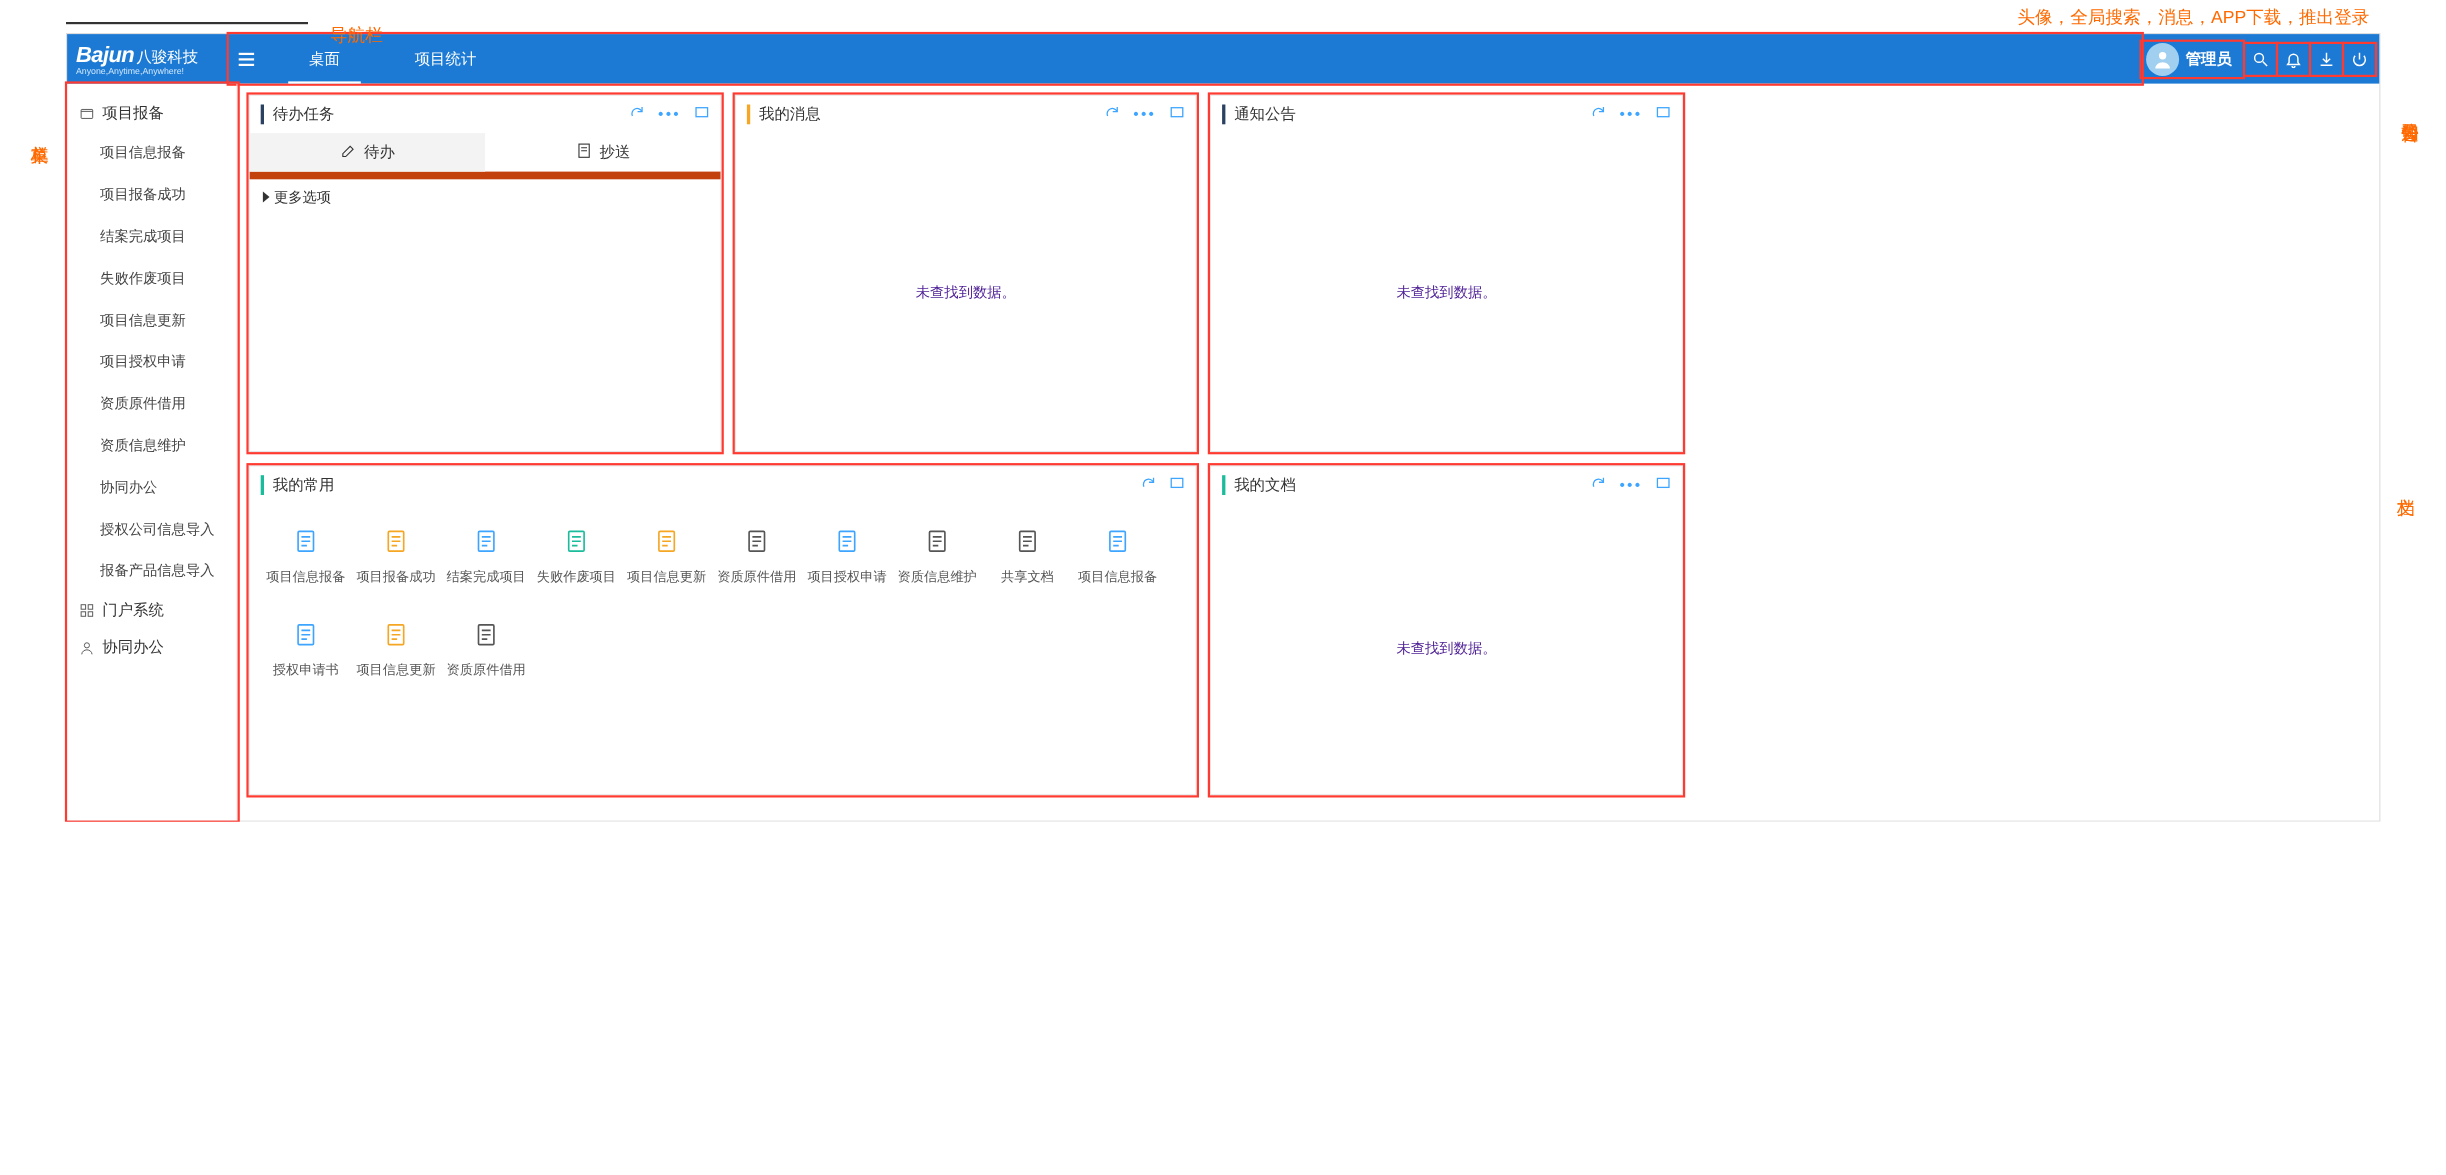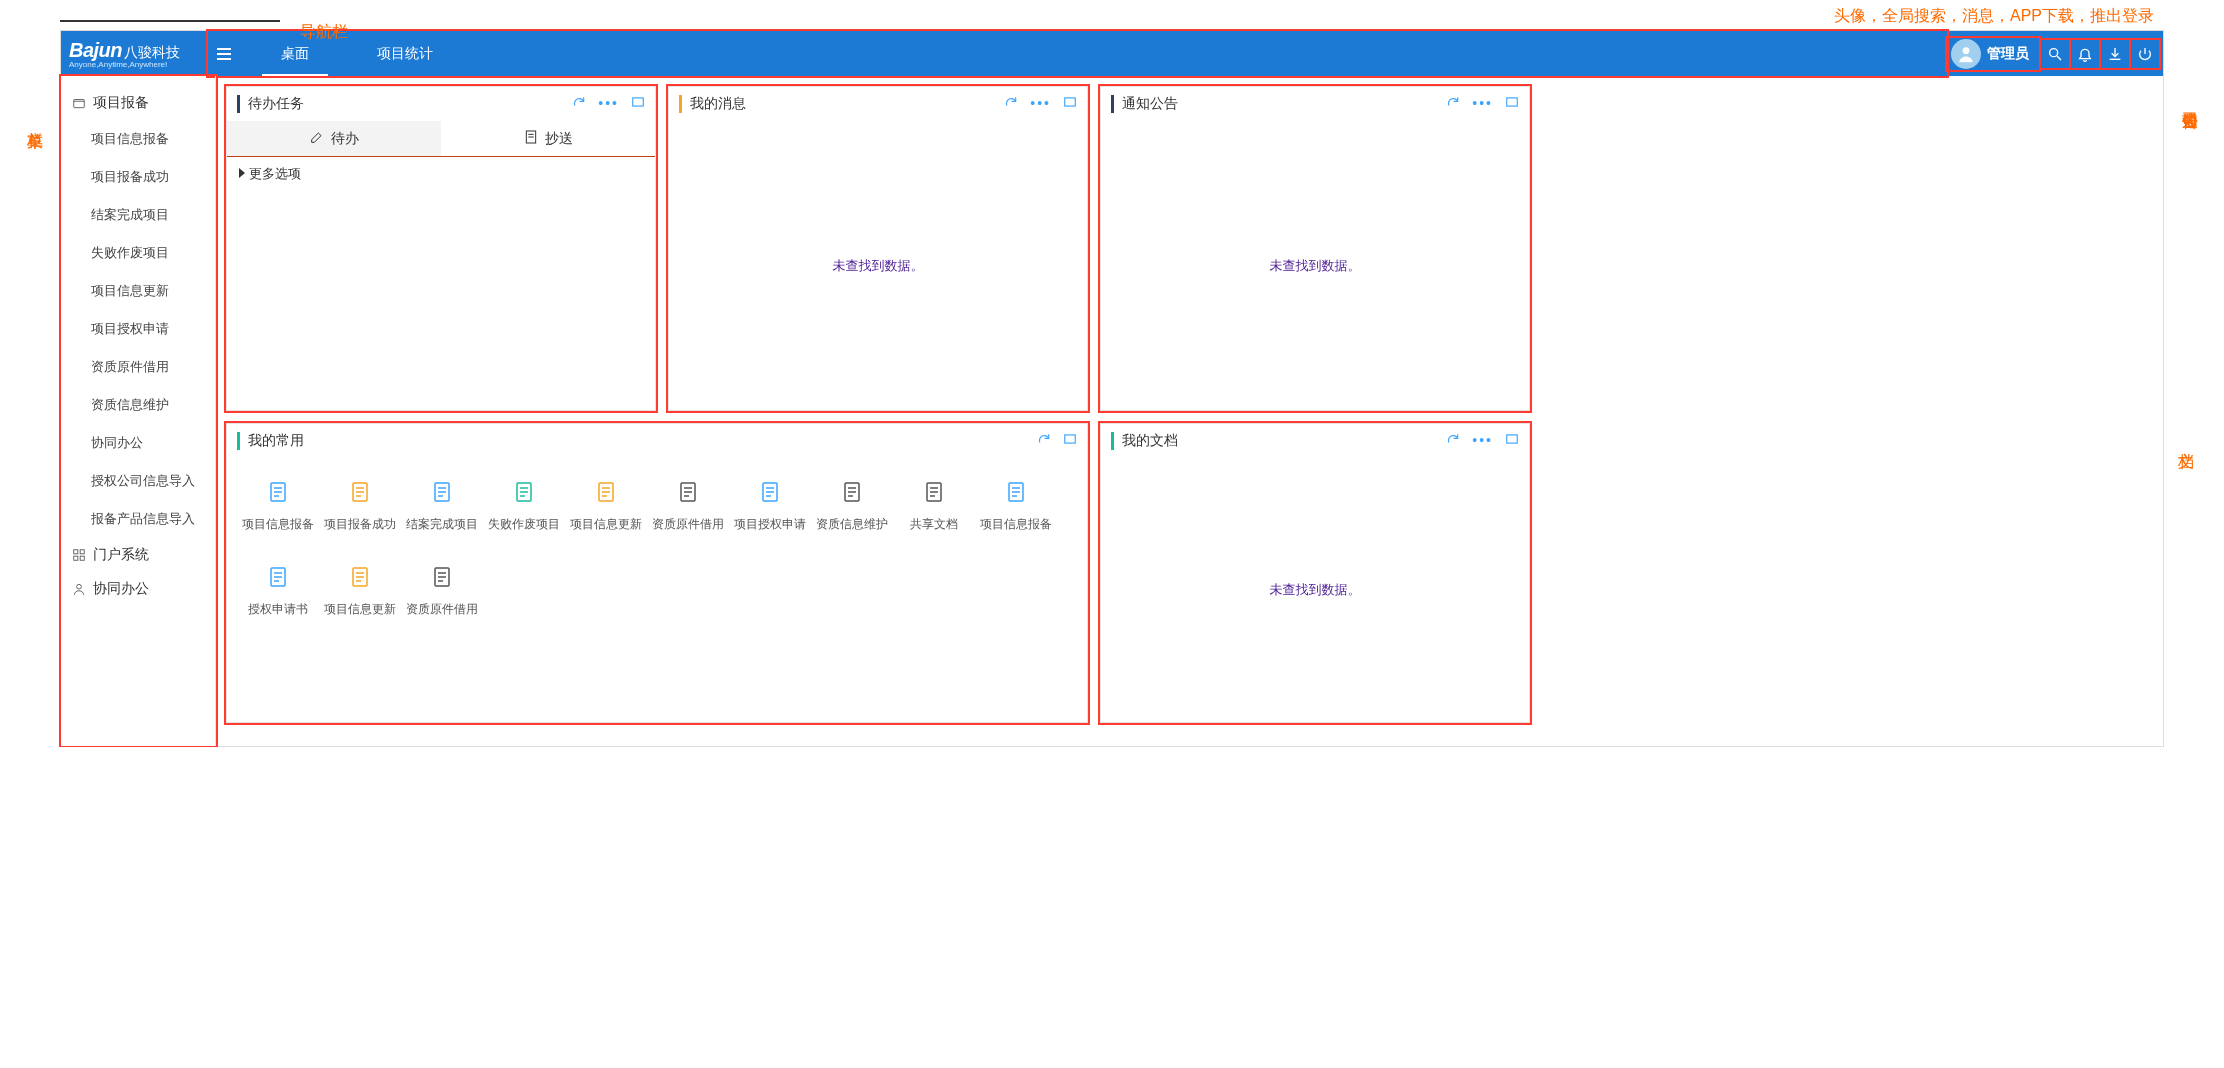--- a/index.html
+++ b/index.html
@@ -57,21 +57,21 @@
   .panel-title{ font-size:14px; flex:1;}
   .panel-actions{ display:flex; gap:12px;}
   .pa-icon{ cursor:pointer; color:#3da5ff; font-size:14px;}
   .pa-icon.more{ letter-spacing:2px;}
   .pa-icon svg{ width:14px; height:14px; stroke:#3da5ff; fill:none; stroke-width:2;}
   
   .panel-body{ flex:1; display:flex; flex-direction:column; }
   .nodata{ flex:1; display:flex; align-items:center; justify-content:center; color:#4c1d95; font-size:13px;font-family:Liberation Serif, serif;}
   
   
-  .todo-tabs{ display:flex; border-bottom:1px solid #c2410c; }
+  .todo-tabs{ display:flex; border-bottom:7px solid #c2410c; }
   .todo-tab{ flex:1; display:flex; align-items:center; justify-content:center; gap:6px; padding:8px 0; cursor:pointer; font-size:14px;}
   .todo-tab.active{ background:#f3f3f3;}
   .more-options{ padding:8px 12px; font-size:13px; cursor:pointer;}
   .more-options .tri{ display:inline-block; width:0;height:0; border-top:5px solid transparent; border-bottom:5px solid transparent; border-left:6px solid #333; margin-right:4px;}
   
   
   .fav-grid{ display:flex; flex-wrap:wrap; padding:20px 10px; gap:0;}
   .fav-item{ width:82px; display:flex; flex-direction:column; align-items:center; margin-bottom:30px; cursor:pointer;}
   .fav-item .ficon{ width:28px; height:28px; display:flex; align-items:center; justify-content:center; margin-bottom:10px;}
   .fav-item .ficon svg{ width:24px; height:24px; fill:none; stroke-width:1.5;}

